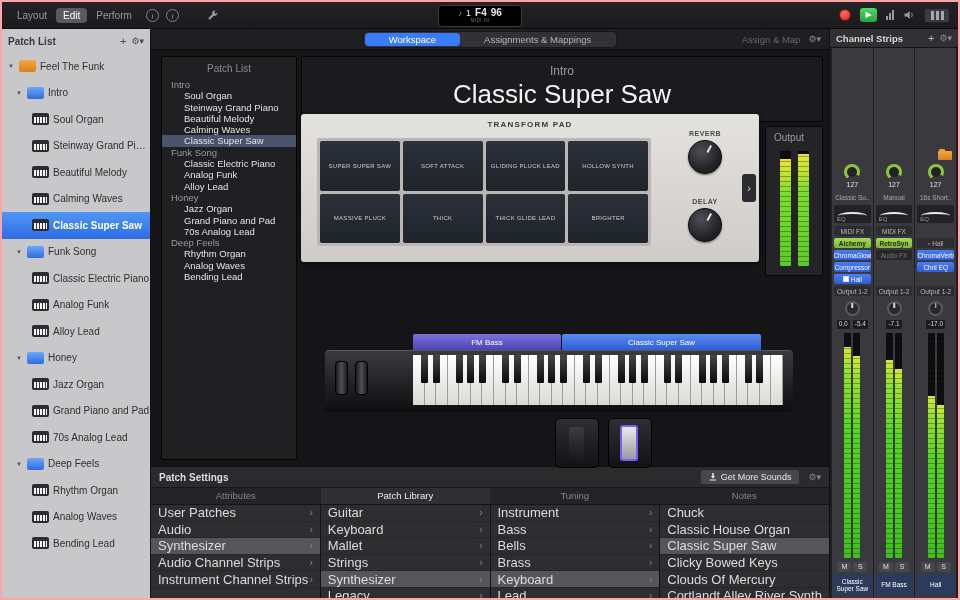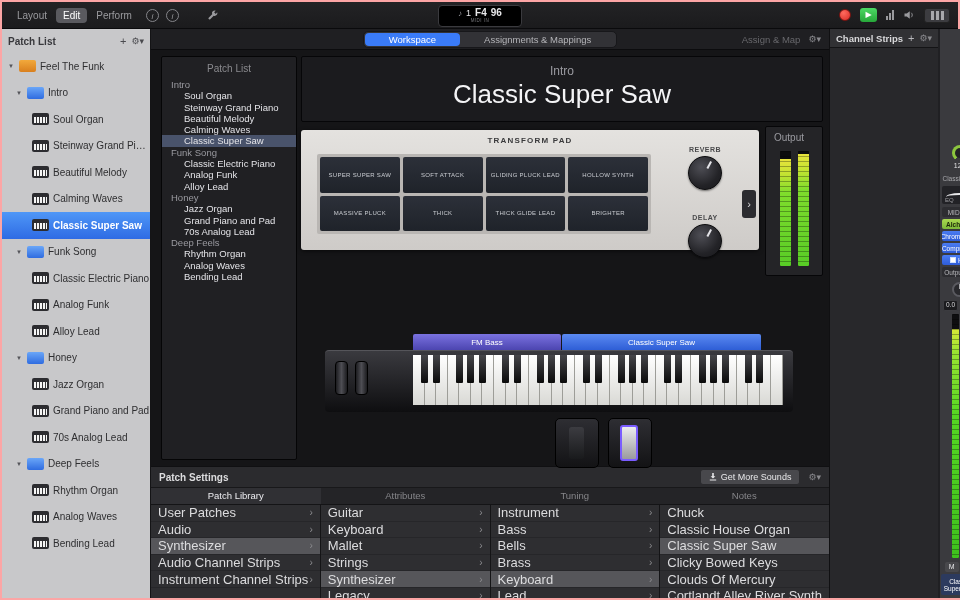--- a/index.html
+++ b/index.html
@@ -75,21 +75,21 @@
   .ws-foot .boxes{display:flex;gap:4px;justify-content:center;margin-bottom:3px;}
   .ws-foot .bx{width:13px;height:8px;background:#17171a;border:1px solid #3a3a3e;border-radius:2px;}
   .ws-foot .tris{display:flex;gap:7px;justify-content:center;font-size:7px;color:#9a9a9e;}
 
   
   .ws-display{position:absolute;left:150px;top:6px;right:6px;height:64px;background:#1b1b1e;border:1px solid #060608;border-radius:2px;text-align:center;}
   .ws-set{font-size:12px;color:#9a9aa0;margin-top:7px;}
   .ws-patch{font-size:26px;color:#f4f4f6;margin-top:1px;}
 
   
-  .tpad{position:absolute;left:150px;top:80px;width:458px;height:120px;background:linear-gradient(#e4e2df,#cecbc8);border-radius:3px;box-shadow:0 1px 4px rgba(0,0,0,.6);}
+  .tpad{position:absolute;left:150px;top:64px;width:458px;height:148px;background:linear-gradient(#e4e2df,#cecbc8);border-radius:3px;box-shadow:0 1px 4px rgba(0,0,0,.6);}
   .tpad-title{font-size:8px;font-weight:bold;letter-spacing:1.2px;color:#3a3a3c;text-align:center;padding-top:6px;}
   .pad-grid{position:absolute;left:16px;top:24px;right:108px;bottom:16px;display:grid;grid-template-columns:repeat(4,1fr);grid-template-rows:1fr 1fr;gap:3px;background:#b9b6b3;padding:3px;border-radius:2px;}
   .pad{background:linear-gradient(#2c3039,#1f232a);border-radius:2px;display:flex;align-items:center;justify-content:center;text-align:center;padding:2px;}
   .pad span{font-size:6px;color:#c9ccd1;letter-spacing:.3px;line-height:1.4;}
   .tknob{position:absolute;right:22px;width:64px;text-align:center;}
   .tknob.k1{top:16px;}
   .tknob.k2{top:84px;}
   .tknob-lbl{font-size:7px;font-weight:bold;color:#4a4a4c;letter-spacing:.5px;margin-bottom:3px;}
   .knob{width:32px;height:32px;margin:0 auto;border-radius:50%;background:radial-gradient(circle at 38% 32%,#4e4e55,#232327 62%,#17171a);border:1px solid #0a0a0c;position:relative;box-shadow:0 1px 2px rgba(0,0,0,.5);}
   .knob::after{content:"";position:absolute;left:50%;top:3px;width:2px;height:8px;background:#e4e4e8;transform:translateX(-50%) rotate(28deg);transform-origin:50% 13px;}
@@ -131,21 +131,21 @@
   .lib-tab{flex:1;text-align:center;font-size:9.5px;line-height:16px;color:#86868a;}
   .lib-tab.sel{color:#ececf0;background:#303034;}
   .lib-cols{flex:1;display:flex;gap:1px;background:#141416;min-height:0;}
   .lib-col{flex:1;background:#2e2e31;overflow:hidden;}
   .lib-row{height:15.6px;display:flex;align-items:center;padding:0 7px;border-bottom:1px solid #262629;}
   .lib-row .lbl{flex:1;font-size:13px;color:#dcdcde;white-space:nowrap;overflow:hidden;}
   .lib-row .chev{color:#8a8a8e;font-size:10px;}
   .lib-row.sel{background:#56565a;}
 
   
-  .rp{width:128px;flex:none;background:#28282b;border-left:1px solid #101012;display:flex;}
+  .rp{width:128px;flex:none;background:#28282b;border-left:1px solid #101012;display:flex;flex-direction:column;}
   .rp-head{height:18px;background:#313134;display:flex;align-items:center;padding:0 6px;gap:5px;border-bottom:1px solid #141416;flex:none;}
   .rp-title{flex:1;font-size:9.5px;font-weight:bold;color:#d8d8da;}
   .strips{flex:1;display:flex;gap:1px;padding:0 2px;background:#202023;min-height:0;}
   .strip{flex:1;background:#3a3a3e;display:flex;flex-direction:column;padding:0 1px;min-width:0;}
   .strip-top{height:116px;position:relative;flex:none;}
   .folder-ico{position:absolute;right:3px;bottom:4px;width:14px;height:9px;background:linear-gradient(#f2a93c,#d97f1e);border-radius:1px;}
   .folder-ico::before{content:"";position:absolute;top:-2px;left:1px;width:6px;height:3px;background:#eda138;border-radius:1px 1px 0 0;}
   .csknob-wrap{height:30px;flex:none;display:flex;flex-direction:column;align-items:center;}
   .csknob{width:16px;height:16px;border-radius:50%;background:conic-gradient(from 215deg,#8cc63e 0 265deg,#3a3a3e 265deg 360deg);position:relative;}
   .csknob::after{content:"";position:absolute;inset:3px;background:#222226;border-radius:50%;}
@@ -535,22 +535,22 @@
               <path fill="#e8e8ea" d="M4 0h2v4h2L5 7 2 4h2zM1 8h8v1.5H1z"></path>
             </svg>
           <span>Get More Sounds</span>
         </button>
         <button class="gear-sm"><span>⚙</span><span>▾</span></button>
       </div>
 
       <div class="lib">
         <div class="lib-tabs">
 
-        <div class="lib-tab sel"><span>Patch Library</span></div>
-            <div class="lib-tab"><span>Attributes</span></div>
+        <div class="lib-tab"><span>Attributes</span></div>
+            <div class="lib-tab sel"><span>Patch Library</span></div>
             <div class="lib-tab"><span>Tuning</span></div>
             <div class="lib-tab"><span>Notes</span></div>
           </div>
         <div class="lib-cols">
           <div class="lib-col">
 
           <div class="lib-row">
                 <span class="lbl">User Patches</span>
                 <span class="chev">›</span>
               </div>

